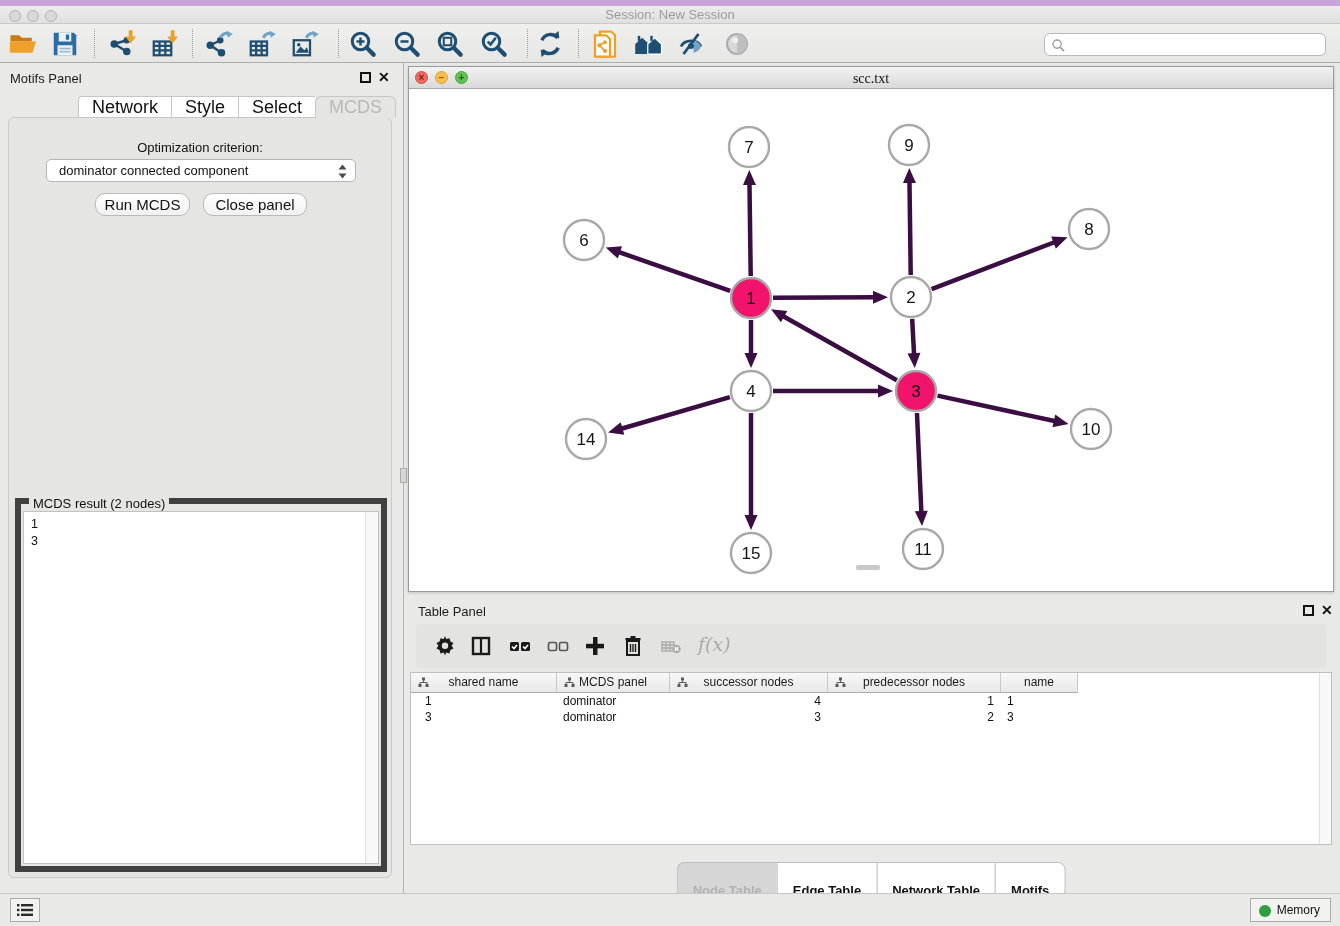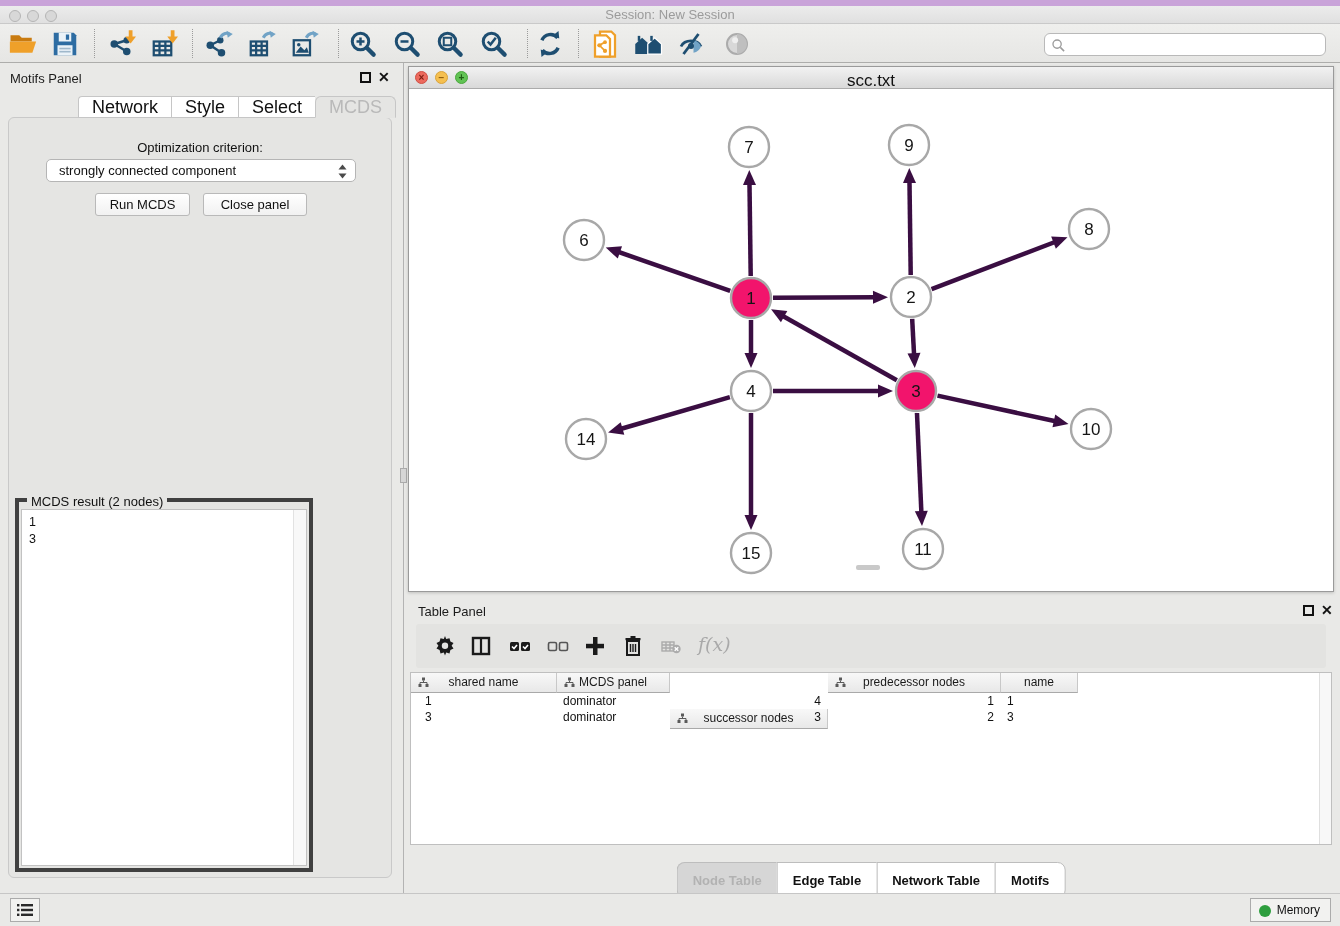--- a/index.html
+++ b/index.html
@@ -37,44 +37,44 @@
   .cp-tab.active { background:#E5E5E3; color:#B9B9B9; border-bottom:1px solid #E5E5E3;
     border-top-left-radius:6px; border-top-right-radius:6px; }
   #cp-content { position:absolute; left:8px; top:54px; width:384px; height:761px;
     background:#E5E5E3; border:1px solid #C9C9C9; border-radius:6px; }
   #opt-label { position:absolute; left:0; width:100%; top:22px; text-align:center; font-size:13px; color:#111; }
   #opt-select { position:absolute; left:37px; top:41px; width:310px; height:23px; background:#fff;
     border:1px solid #B5B5B5; border-radius:5px; font-size:13px; line-height:21px;
     padding-left:12px; color:#111; cursor:default; }
   #opt-select svg { position:absolute; right:7px; top:4px; }
   .cp-btn { position:absolute; top:75px; height:23px; background:linear-gradient(#FFFFFF,#F1F1F1);
-    border:1px solid #B9B9B9; border-radius:3px; font-size:13px; text-align:center; line-height:21px;
+    border:1px solid #B9B9B9; border-radius:10px; font-size:15px; text-align:center; line-height:21px;
     color:#111; cursor:default; }
   #btn-run { left:86px; width:95px; }
   #btn-close { left:194px; width:104px; }
-  #result-group { position:absolute; left:6px; top:380px; width:298px; height:374px;
-    border:4px solid #404040; }
+  #result-group { position:absolute; left:6px; top:380px; width:372px; height:374px;
+    border:6px solid #404040; }
   #result-title { position:absolute; left:8px; top:-8px; background:#E5E5E3; padding:0 4px;
     font-size:13px; color:#111; }
   #result-area { position:absolute; left:2px; top:7px; right:2px; bottom:2px; background:#fff;
     border:1px solid #C2C2C2; overflow:hidden; }
   #result-lines { position:absolute; left:7px; top:4px; font-size:12.5px; color:#111; line-height:17px; }
   #result-scroll { position:absolute; top:0; right:0; width:13px; height:100%;
     background:#F8F8F8; border-left:1px solid #E2E2E2; }
   
   #splitter { position:absolute; left:400px; top:63px; width:8px; height:830px; }
   #splitter .line { position:absolute; left:3px; top:0; height:100%; border-left:1px solid #B3B3B3; }
   #splitter .grip { position:absolute; left:0; top:405px; width:7px; height:15px;
     background:#D6D6D6; border:1px solid #ABABAB; }
   
   #network-window { position:absolute; left:408px; top:66px; width:926px; height:526px;
     border:1px solid #9A9A9A; background:#fff; box-shadow:0 1px 3px rgba(0,0,0,.18); }
   #nw-titlebar { position:absolute; left:0; top:0; width:100%; height:22px;
     background:linear-gradient(#F2F2F2,#D9D9D9); border-bottom:1px solid #ABABAB; }
-  #nw-title { position:absolute; left:0; right:0; top:4px; text-align:center; font-size:17px; color:#111; }
+  #nw-title { position:absolute; left:0; right:0; top:4px; text-align:center; font-size:14px; color:#111;font-family:Liberation Serif, serif; }
   .light { position:absolute; top:4px; width:13px; height:13px; border-radius:50%;
     font-size:10px; font-weight:bold; text-align:center; line-height:12px; cursor:default; }
   #lt-close { left:6px;  background:#EC6A5E; border:1px solid #D04F44; color:#7E1D12; }
   #lt-min   { left:26px; background:#F5BF4F; border:1px solid #D9A33B; color:#8E5B0D; }
   #lt-zoom  { left:46px; background:#61C354; border:1px solid #4AA73C; color:#1F5F14; }
   #graph-svg { position:absolute; left:0; top:22px; }
   #canvas-hscroll { position:absolute; left:447px; top:498px; width:24px; height:5px;
     background:#C9C9C9; border-radius:2px; }
   
   #table-panel { position:absolute; left:408px; top:596px; width:926px; height:294px; }
@@ -89,21 +89,21 @@
     background:#F8F8F8; border-left:1px solid #DFDFDF; }
   #thead { position:absolute; left:0; top:0; height:20px; }
   .th { position:absolute; top:0; height:20px; background:linear-gradient(#F8F8F8,#E8E8E8);
     border-right:1px solid #C8C8C8; border-bottom:1px solid #A9A9A9; font-size:12px; color:#1A1A1A;
     text-align:center; line-height:19px; cursor:default; }
   .th .tree { position:absolute; left:7px; top:4px; }
   #tbody { position:absolute; left:0; top:20px; }
   .tr { position:absolute; left:0; height:16px; width:910px; cursor:default; }
   .td { position:absolute; top:0; height:16px; font-size:12px; line-height:16px; color:#111; overflow:hidden; }
   #tp-tabs { position:absolute; left:50%; transform:translateX(-50%); top:266px; height:24px; display:flex; }
-  .tp-tab { height:36px; padding:6px 15px; font-size:13px; font-weight:bold; line-height:23px;
+  .tp-tab { height:36px; padding:16px 15px; font-size:13px; font-weight:bold; line-height:23px;
     background:#fff; border:1px solid #BDBDBD; border-right:none; color:#111; cursor:default; }
   .tp-tab:first-child { border-radius:8px 0 0 8px; }
   .tp-tab:last-child { border-right:1px solid #BDBDBD; border-radius:0 8px 8px 0; }
   .tp-tab.active { background:#D6D6D6; color:#B2B2B2; }
   
   #statusbar { position:absolute; left:0; top:893px; width:1340px; height:33px;
     background:#E9E9E7; border-top:1px solid #C6C6C6; }
   #sb-list { position:absolute; left:10px; top:4px; width:30px; height:24px;
     background:#F2F2F0; border:1px solid #ABABAB; }
   #sb-mem { position:absolute; right:9px; top:4px; height:24px; padding:0 10px 0 26px;
@@ -275,21 +275,21 @@
   </div>
   <div id="cp-tabs">
       <div class="cp-tab">Network</div>
       <div class="cp-tab">Style</div>
       <div class="cp-tab">Select</div>
       <div class="cp-tab active">MCDS</div>
     </div>
   <div id="cp-content">
     <div id="opt-label">Optimization criterion:</div>
     <div id="opt-select">
-      <span>strongly connected component</span>
+      <span>dominator connected component</span>
       <svg width="11" height="15" viewBox="0 0 11 15">
         <path d="M5.5 0.5L9.5 5.5H1.5z" fill="#4A4A4A"></path>
           <path d="M5.5 14.5L1.5 9.5h8z" fill="#4A4A4A"></path>
         </svg>
     </div>
     <div class="cp-btn" id="btn-run">Run MCDS</div>
     <div class="cp-btn" id="btn-close">Close panel</div>
     <div id="result-group">
       <span id="result-title">MCDS result (2 nodes)</span>
       <div id="result-area">
@@ -479,21 +479,21 @@
             <rect x="0.5" y="7" width="3" height="3" fill="#5A5A5A"></rect>
             <rect x="7.5" y="7" width="3" height="3" fill="#5A5A5A"></rect>
             <path d="M5.5 3.5v2M2 7V5.5h7V7" stroke="#5A5A5A" fill="none"></path>
           </svg><span>shared name</span></div>
         <div class="th" style="left: 146px; width: 113px;"><svg width="11" height="11" viewBox="0 0 11 11" class="tree">
             <rect x="4" y="0.5" width="3" height="3" fill="#5A5A5A"></rect>
             <rect x="0.5" y="7" width="3" height="3" fill="#5A5A5A"></rect>
             <rect x="7.5" y="7" width="3" height="3" fill="#5A5A5A"></rect>
             <path d="M5.5 3.5v2M2 7V5.5h7V7" stroke="#5A5A5A" fill="none"></path>
           </svg><span>MCDS panel</span></div>
-        <div class="th" style="left: 259px; width: 158px; margin-top: 36px;"><svg width="11" height="11" viewBox="0 0 11 11" class="tree">
+        <div class="th" style="left: 259px; width: 158px;"><svg width="11" height="11" viewBox="0 0 11 11" class="tree">
             <rect x="4" y="0.5" width="3" height="3" fill="#5A5A5A"></rect>
             <rect x="0.5" y="7" width="3" height="3" fill="#5A5A5A"></rect>
             <rect x="7.5" y="7" width="3" height="3" fill="#5A5A5A"></rect>
             <path d="M5.5 3.5v2M2 7V5.5h7V7" stroke="#5A5A5A" fill="none"></path>
           </svg><span>successor nodes</span></div>
         <div class="th" style="left: 417px; width: 173px;"><svg width="11" height="11" viewBox="0 0 11 11" class="tree">
             <rect x="4" y="0.5" width="3" height="3" fill="#5A5A5A"></rect>
             <rect x="0.5" y="7" width="3" height="3" fill="#5A5A5A"></rect>
             <rect x="7.5" y="7" width="3" height="3" fill="#5A5A5A"></rect>
             <path d="M5.5 3.5v2M2 7V5.5h7V7" stroke="#5A5A5A" fill="none"></path>

